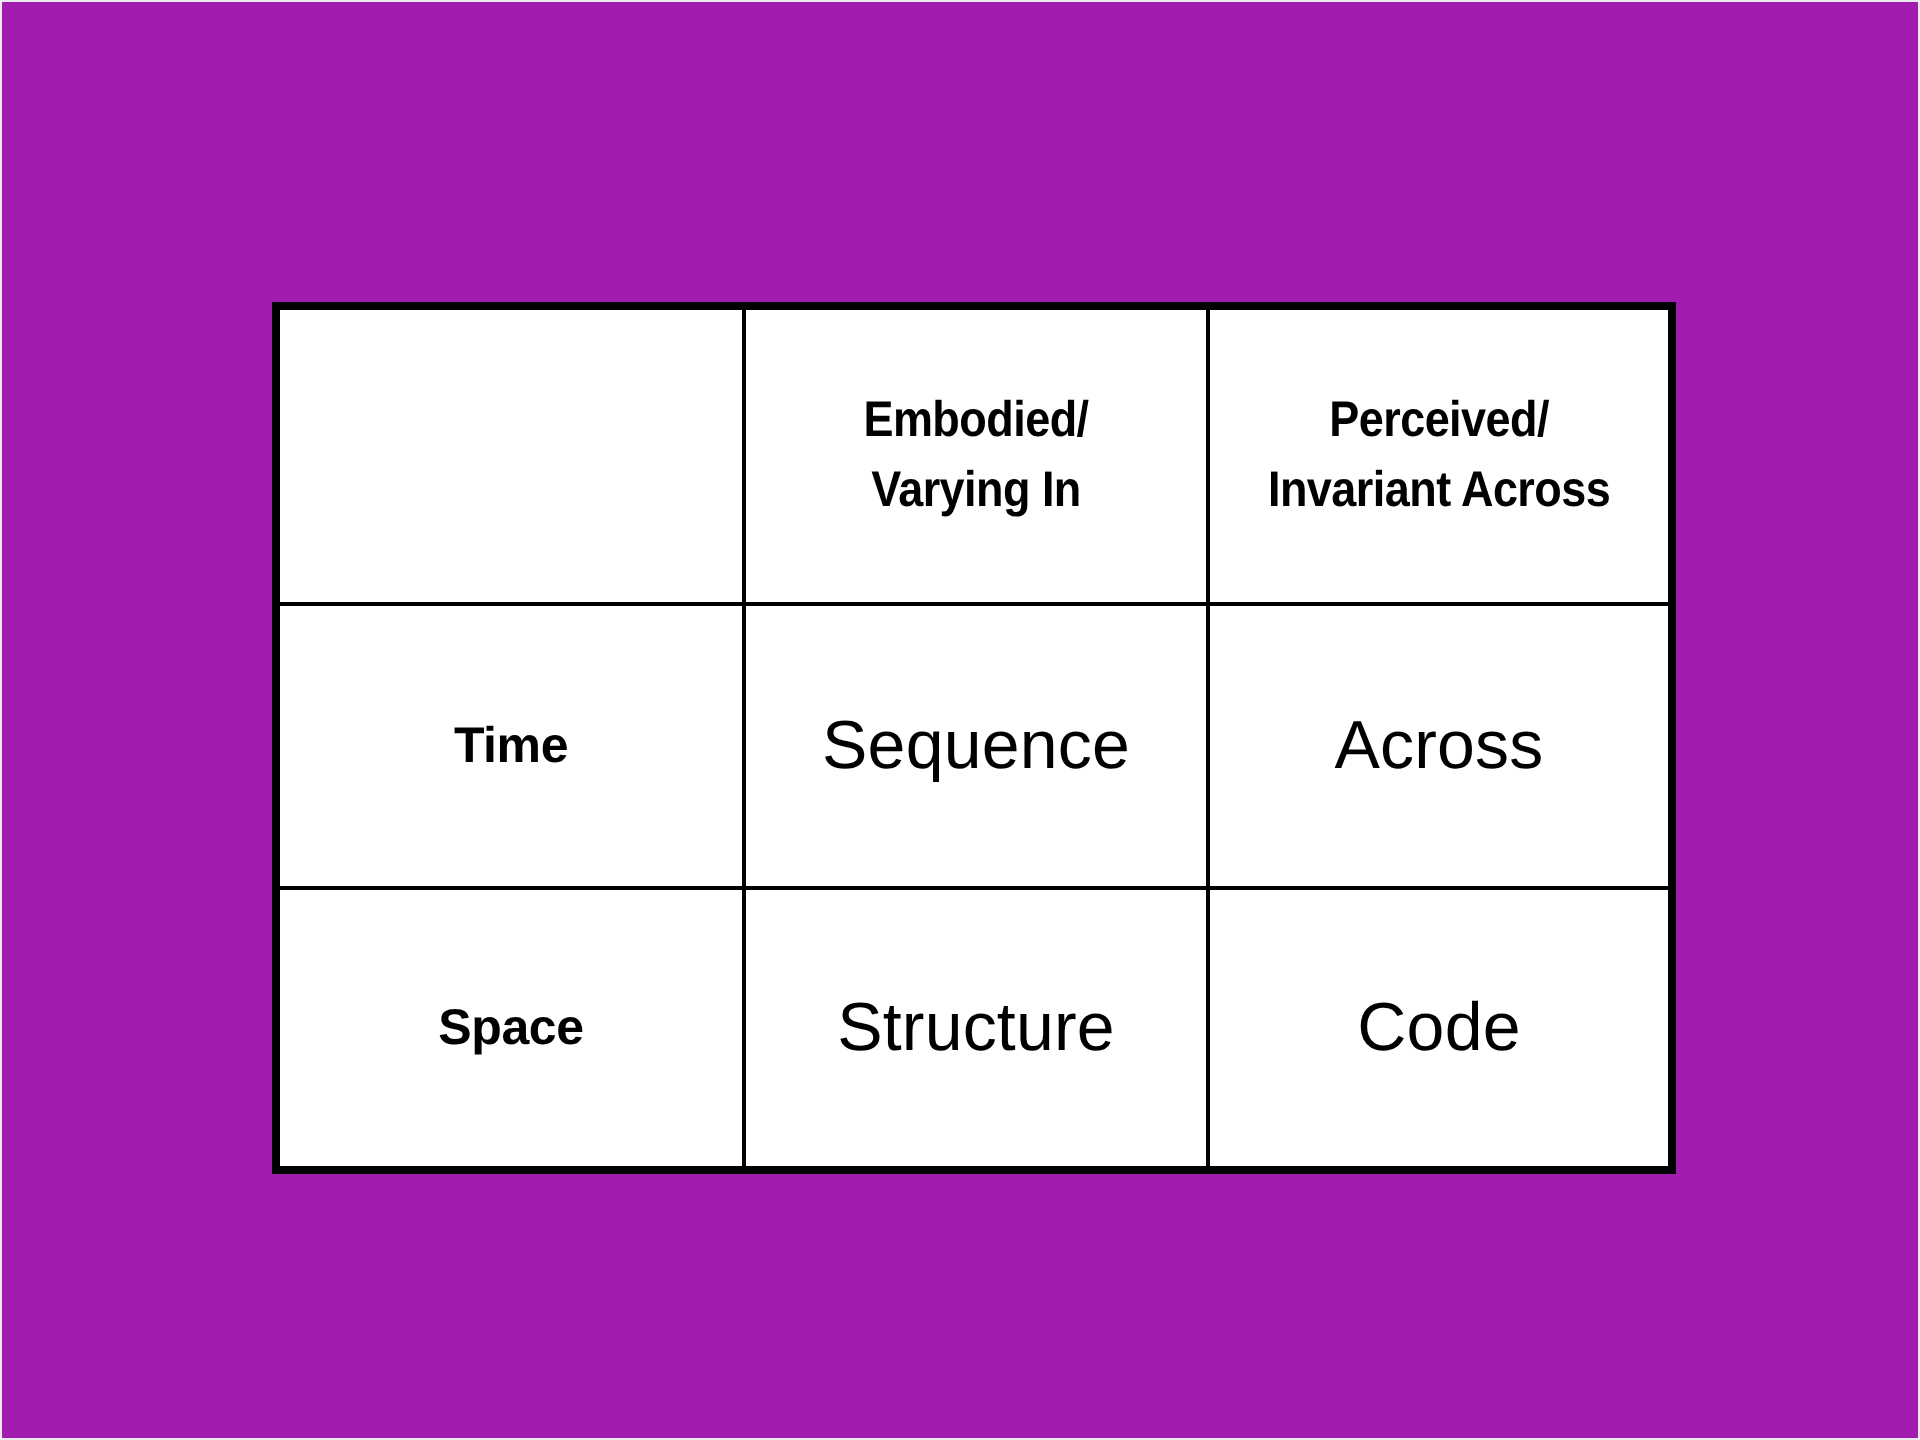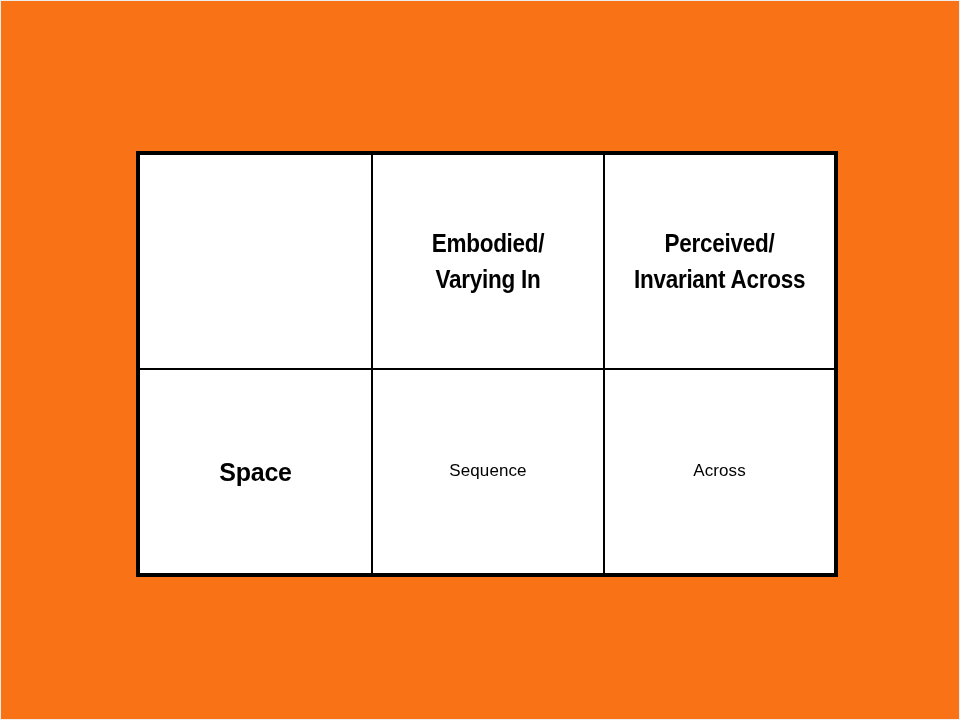--- a/index.html
+++ b/index.html
@@ -13,21 +13,21 @@
     height: 720px;
     background: #ffffff;
     font-family: "Liberation Sans", "DejaVu Sans", sans-serif;
     overflow: hidden;
   }
 
   #slide-canvas {
     position: relative;
     width: 960px;
     height: 720px;
-    background: #f97316;
+    background: #a21caf;
     box-sizing: border-box;
     border: 1px solid #ededed;
   }
 
   
   #matrix-table {
     position: absolute;
     left: 135px;
     top: 150px;
     width: 698px;
@@ -77,21 +77,21 @@
   td.row-label {
     font-weight: bold;
     font-size: 25px;
     line-height: 1.2;
     letter-spacing: -0.2px;
   }
 
   
   td.data-cell {
     font-weight: normal;
-    font-size: 17px;
+    font-size: 34px;
     line-height: 1.2;
     letter-spacing: 0.1px;
   }
 
   .cell-text {
     display: block;
     white-space: pre-line;
   }
 </style>
 </head>
@@ -114,27 +114,38 @@
 Varying In</span>
         </td>
         <td class="col-header">
           <span class="cell-text">Perceived/
 Invariant Across</span>
         </td>
       </tr>
 
       <tr class="row-body">
         <td class="row-label">
-          <span class="cell-text">Space</span>
+          <span class="cell-text">Time</span>
         </td>
         <td class="data-cell">
           <span class="cell-text">Sequence</span>
         </td>
         <td class="data-cell">
           <span class="cell-text">Across</span>
         </td>
       </tr>
 
+      <tr class="row-body-last">
+        <td class="row-label">
+          <span class="cell-text">Space</span>
+        </td>
+        <td class="data-cell">
+          <span class="cell-text">Structure</span>
+        </td>
+        <td class="data-cell">
+          <span class="cell-text">Code</span>
+        </td>
+      </tr>
 
     </tbody>
   </table>
 
 </div>
 
 </body></html>

